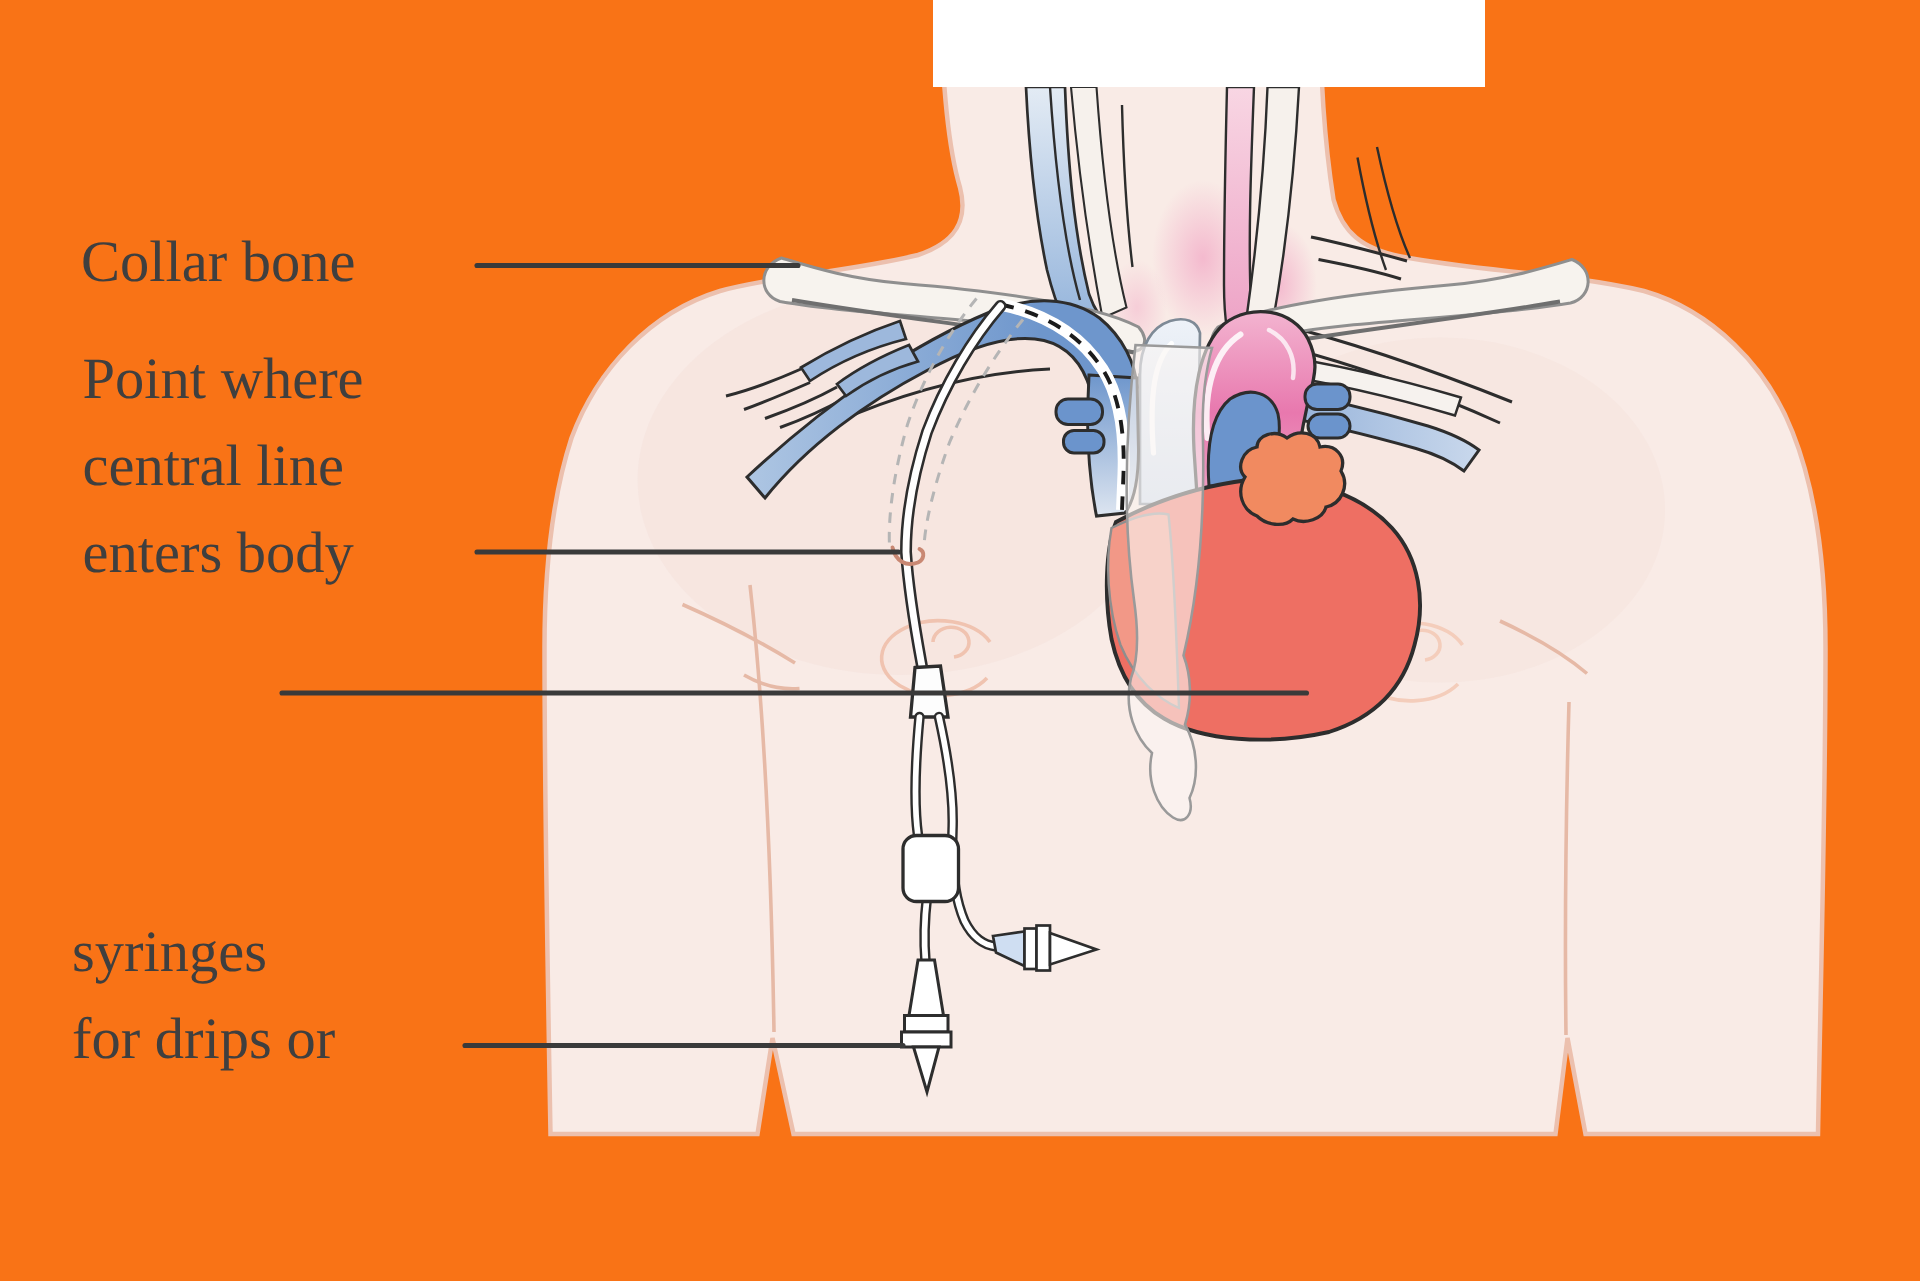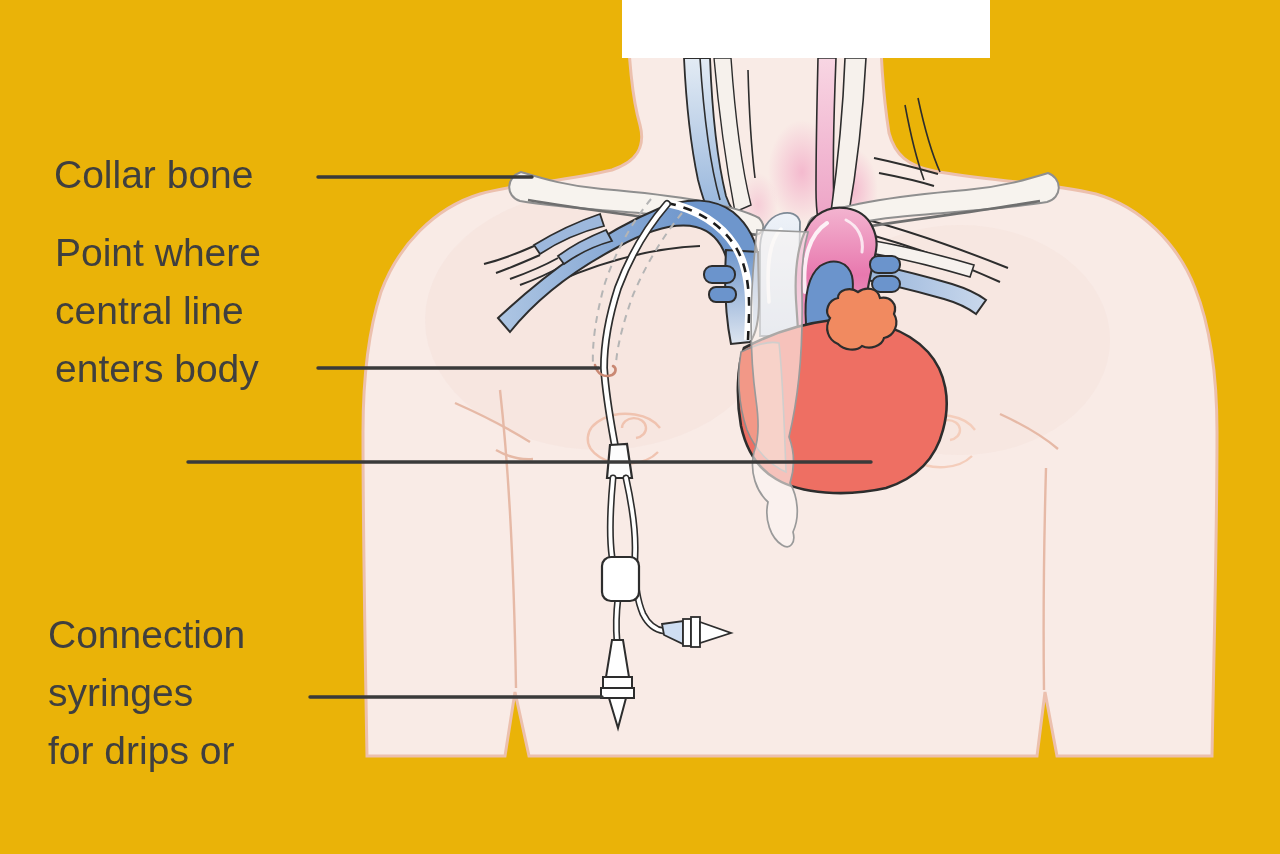--- a/index.html
+++ b/index.html
@@ -1,18 +1,18 @@
 <!DOCTYPE html>
 <html><head>
 <meta charset="utf-8">
 <style>
   html,body{margin:0;padding:0;background:#ffffff;}
   .stage{
-    position:relative;width:1280px;height:854px;background:#eab308;
-    overflow:hidden;font-family:Liberation Sans, sans-serif;
+    position:relative;width:1280px;height:854px;background:#f97316;
+    overflow:hidden;font-family:Liberation Serif, serif;
   }
   .stage svg{position:absolute;left:0;top:0;}
   .anno{
     position:absolute;color:#3f3f3f;font-size:39px;line-height:58px;
     white-space:nowrap;
   }
   .anno span{display:block;}
   .white-mask{
     position:absolute;left:622px;top:0;width:368px;height:58px;background:#ffffff;
   }
@@ -243,18 +243,17 @@
 </div>
 
 <div class="anno" style="left:55px;top:224px;">
   <span>Point where</span>
   <span>central line</span>
   <span>enters body</span>
 </div>
 
 
 <div class="anno" style="left:48px;top:606px;">
-  <span>Connection</span>
   <span>syringes</span>
   <span>for drips or</span>
 </div>
 
 </div>
 
 </body></html>

